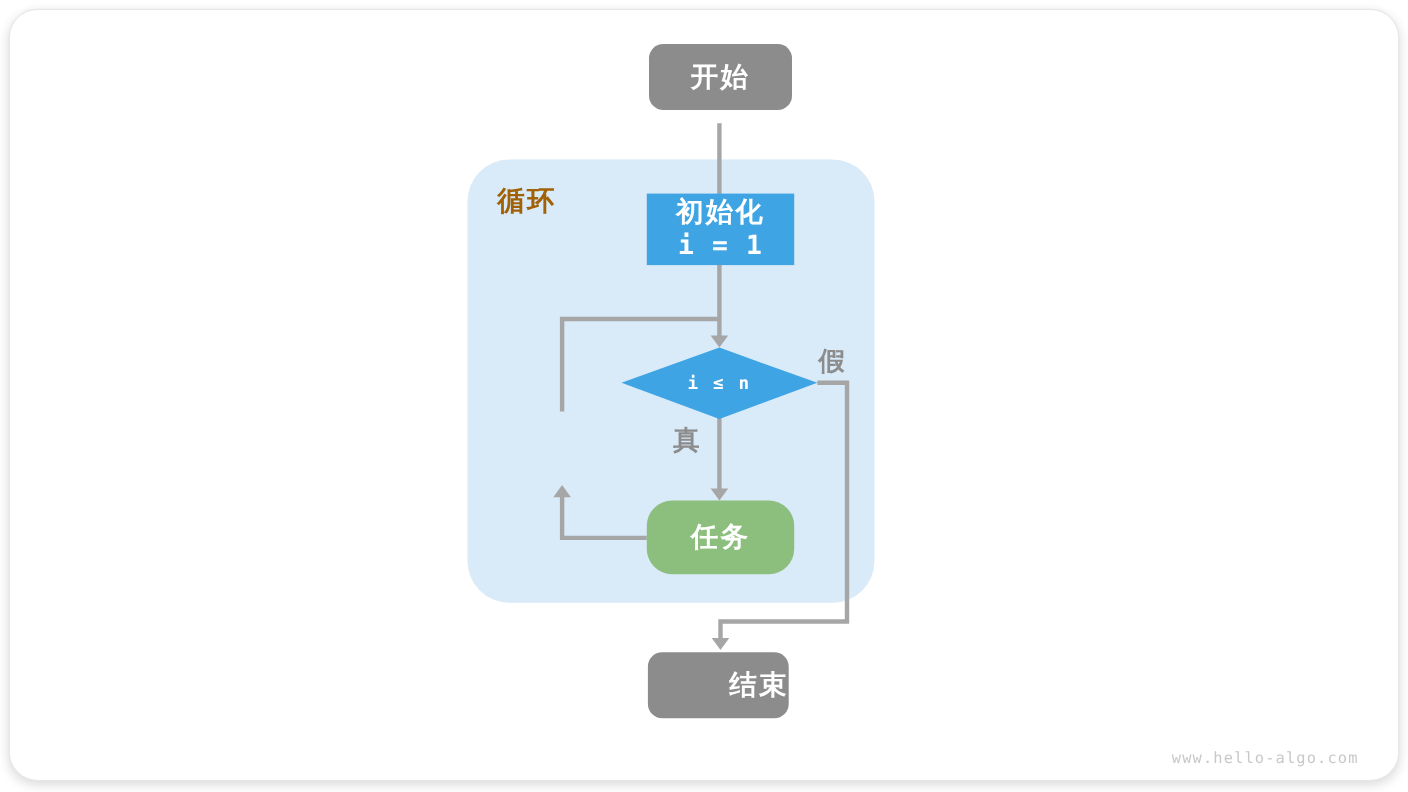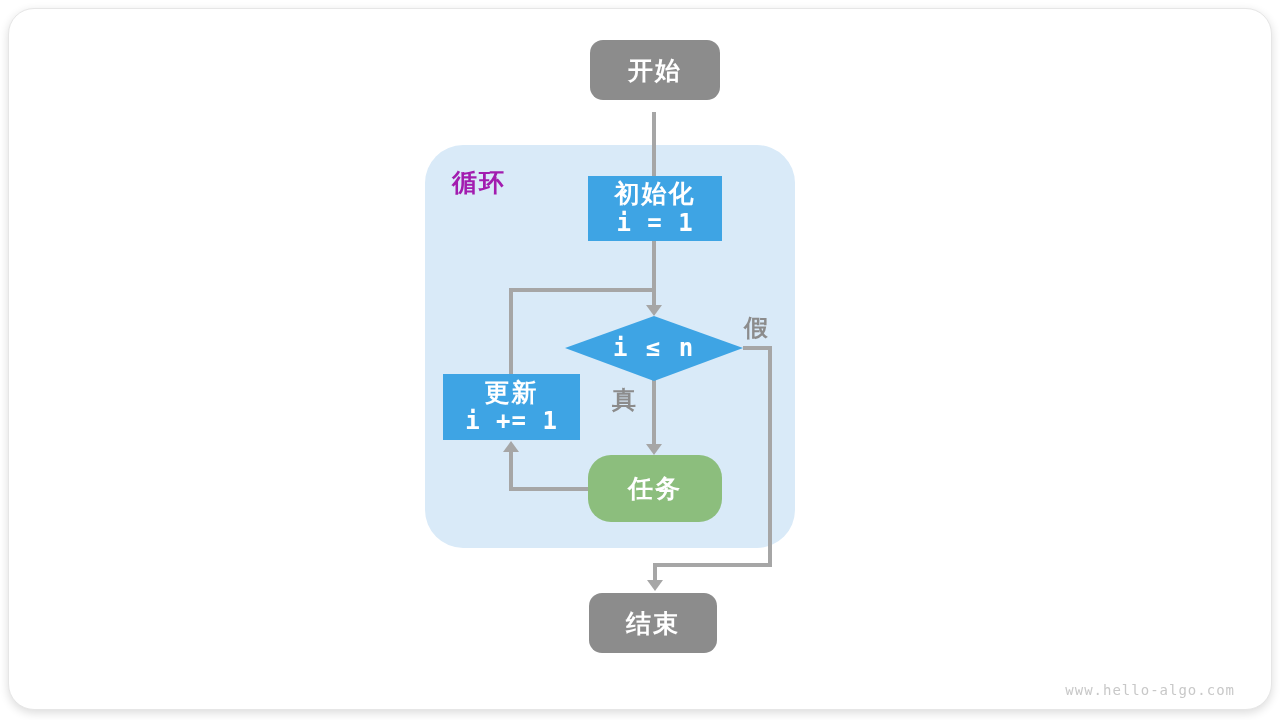--- a/index.html
+++ b/index.html
@@ -24,21 +24,21 @@
     left: 425px; top: 145px;
     width: 370px; height: 403px;
     background: #d9eaf8;
     border-radius: 38px;
   }
   .loop-label {
     position: absolute;
     left: 452px; top: 166px;
     font-size: 25px;
     font-weight: bold;
-    color: #a21caf;
+    color: #a16207;
     letter-spacing: 2px;
   }
   svg.connectors {
     position: absolute;
     left: 0; top: 0;
     width: 1280px; height: 720px;
   }
   .node {
     position: absolute;
     display: flex;
@@ -56,29 +56,29 @@
     letter-spacing: 1px;
     line-height: 1.25;
   }
   .terminal { background: #8c8c8c; border-radius: 13px; }
   .process-blue { background: #3ea4e4; }
   .process-green { background: #8cbe7d; }
   .start-node  { left: 590px; top: 40px;  width: 130px; height: 60px; }
   .init-node   { left: 588px; top: 176px; width: 134px; height: 65px; }
   .update-node { left: 443px; top: 374px; width: 137px; height: 66px; }
   .task-node   { left: 588px; top: 455px; width: 134px; height: 67px; border-radius: 23px; }
-  .end-node    { left: 589px; top: 593px; width: 128px; height: 60px; }
+  .end-node    { left: 589px; top: 593px; width: 128px; height: 60px; align-items: flex-end; }
   .condition-label {
     position: absolute;
     left: 565px; top: 316px;
     width: 178px; height: 64px;
     display: flex; align-items: center; justify-content: center;
     color: #ffffff;
     font-family: "DejaVu Sans Mono", "Liberation Mono", monospace;
-    font-size: 24px;
+    font-size: 16px;
     font-weight: bold;
     letter-spacing: 2px;
   }
   .branch-label {
     position: absolute;
     font-size: 24px;
     font-weight: bold;
     color: #8c8c8c;
   }
   .true-label  { left: 612px; top: 384px; }
@@ -137,24 +137,20 @@
   <div class="node process-blue init-node">
     <span class="cn">初始化</span>
     <span class="code">i = 1</span>
   </div>
 
   <div class="condition-label">i ≤ n</div>
 
   <div class="branch-label true-label">真</div>
   <div class="branch-label false-label">假</div>
 
-  <div class="node process-blue update-node">
-    <span class="cn">更新</span>
-    <span class="code">i += 1</span>
-  </div>
 
   <div class="node process-green task-node">
     <span class="cn">任务</span>
   </div>
 
   <div class="node terminal end-node">
     <span class="cn">结束</span>
   </div>
 
   <div class="watermark">www.hello-algo.com</div>

